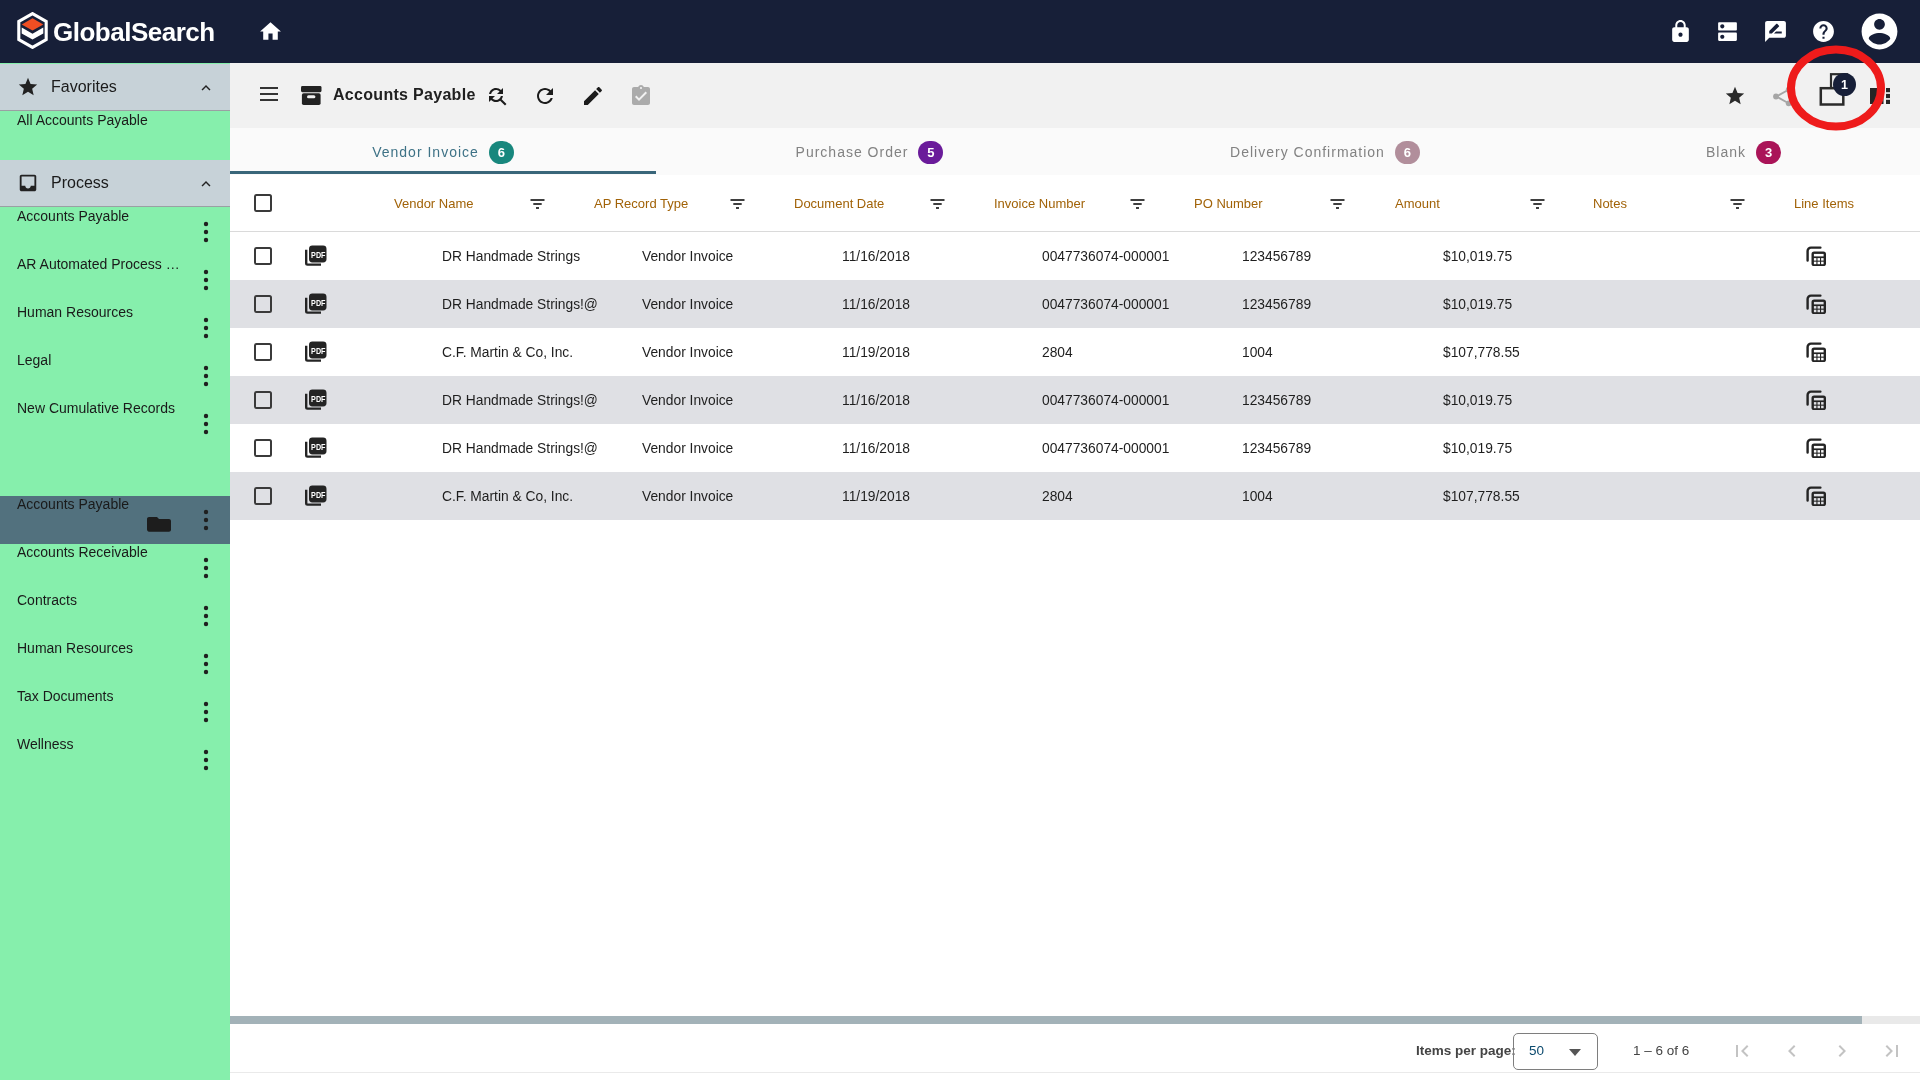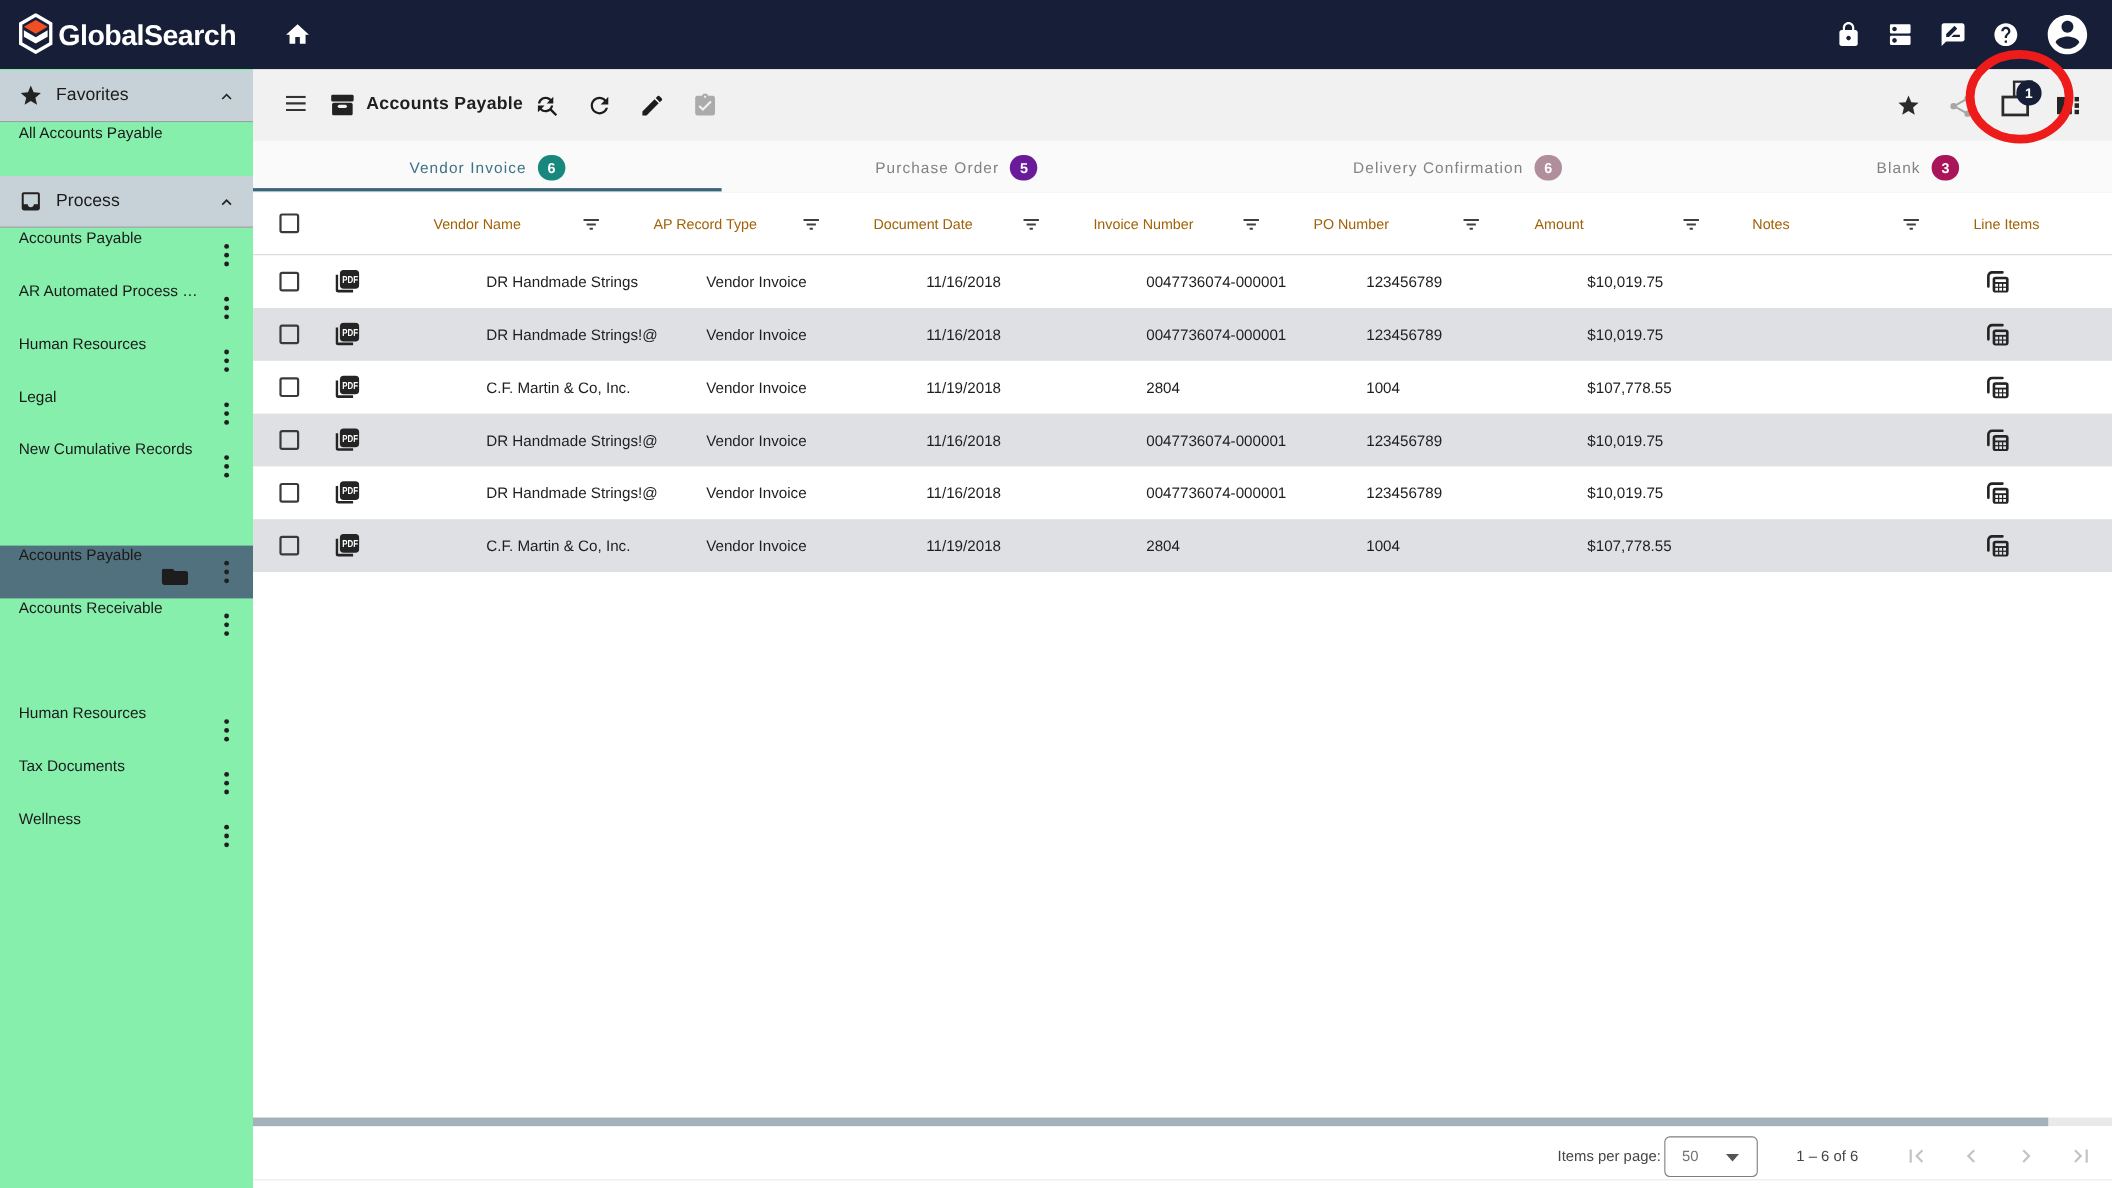--- a/index.html
+++ b/index.html
@@ -170,20 +170,28 @@
         <path d="M10 0H2C.9 0 .01.9.01 2L0 12.4c0 1.1.9 2 2 2.4h20c1.1 0 2-.9 2-2V4c0-1.1-.9-2-2-2h-10l-2-2z" fill="#1d1d1d"></path>
       </svg>
     <svg class="dots" viewBox="0 0 10 22">
         <circle cx="5" cy="3" r="2.2" fill="#1f1f1f"></circle>
         <circle cx="5" cy="11" r="2.2" fill="#1f1f1f"></circle>
         <circle cx="5" cy="19" r="2.2" fill="#1f1f1f"></circle>
       </svg>
   </div>
   <div class="side-item" style="top:481px">
       <div class="label">Accounts Receivable</div>
+      <svg class="dots" viewBox="0 0 10 22">
+        <circle cx="5" cy="3" r="2.2" fill="#1f1f1f"></circle>
+        <circle cx="5" cy="11" r="2.2" fill="#1f1f1f"></circle>
+        <circle cx="5" cy="19" r="2.2" fill="#1f1f1f"></circle>
+      </svg>
+    </div>
+  <div class="side-item" style="top:529px">
+      <div class="label">Contracts</div>
       <svg class="dots" viewBox="0 0 10 22">
         <circle cx="5" cy="3" r="2.2" fill="#1f1f1f"></circle>
         <circle cx="5" cy="11" r="2.2" fill="#1f1f1f"></circle>
         <circle cx="5" cy="19" r="2.2" fill="#1f1f1f"></circle>
       </svg>
     </div>
   <div class="side-item" style="top:577px">
       <div class="label">Human Resources</div>
       <svg class="dots" viewBox="0 0 10 22">
         <circle cx="5" cy="3" r="2.2" fill="#1f1f1f"></circle>
@@ -471,23 +479,23 @@
     <rect x="13.5" y="17.7" width="2.5" height="2.5" fill="#dfe0e4"></rect>
     <rect x="17.1" y="17.7" width="2.5" height="2.5" fill="#dfe0e4"></rect>
   </svg>
   </div>
 
   <div class="scrollwrap">
       <div class="scrollthumb"></div>
     </div>
 
   <div class="pager">
-    <div class="abs" style="left:1186px;top:19px;color:#444;">Items per page:</div>
+    <div class="abs" style="left:1186px;top:19px;color:#444;font-weight:bold;">Items per page:</div>
     <div class="select">
-      <div class="abs" style="left:15px;top:9px;color:#737373;">50</div>
+      <div class="abs" style="left:15px;top:9px;color:#0c4a6e;">50</div>
       <svg class="abs" style="left:55px;top:15px" width="12" height="8" viewBox="0 0 12 8">
           <path d="M0 0 L12 0 L6 7 Z" fill="#555"></path>
         </svg>
     </div>
     <div class="abs" style="left:1403px;top:19px;color:#444;">1 – 6 of 6</div>
     <svg class="abs" style="left:1500px;top:15px" width="24" height="24" viewBox="0 0 24 24">
         <path d="M18.41 16.59L13.82 12l4.59-4.59L17 6l-6 6 6 6zM6 6h2v12H6z" fill="#c3c3c3"></path>
       </svg>
     <svg class="abs" style="left:1550px;top:15px" width="24" height="24" viewBox="0 0 24 24">
         <path d="M15.41 7.41L14 6l-6 6 6 6 1.41-1.41L10.83 12z" fill="#c3c3c3"></path>

